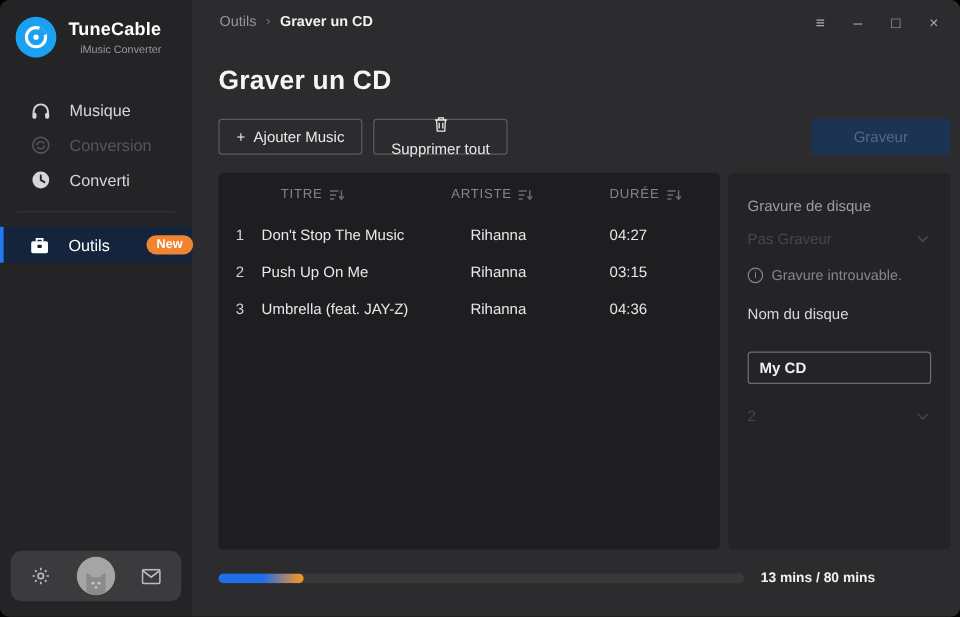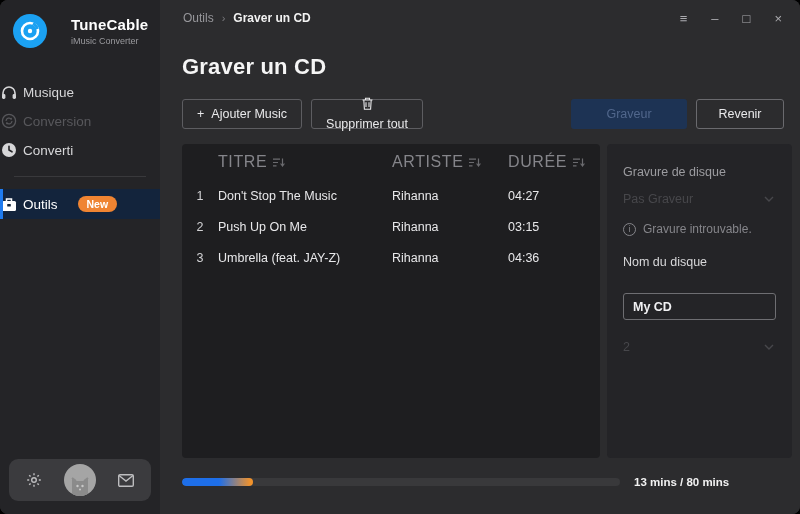--- a/index.html
+++ b/index.html
@@ -1,26 +1,26 @@
 <!DOCTYPE html>
 <html><head>
 <meta charset="utf-8">
 <style>
   * { margin:0; padding:0; box-sizing:border-box; }
   html,body { width:800px; height:514px; background:#000; font-family:"Liberation Sans", sans-serif; }
   .window { width:800px; height:514px; border-radius:8px; overflow:hidden; display:flex; background:#2b2b2d; }
 
   
   .sidebar { width:160px; background:#242427; display:flex; flex-direction:column; position:relative; flex-shrink:0; }
-  .logo-row { display:flex; align-items:center; gap:24px; padding:14px 0 0 13px; }
+  .logo-row { display:flex; align-items:center; gap:10px; padding:14px 0 0 13px;text-align:right; }
   .logo-icon { width:34px; height:34px; border-radius:50%; background:#1ba1f2; display:flex; align-items:center; justify-content:center; flex-shrink:0; }
   .logo-text .app-name { color:#fff; font-size:15px; font-weight:bold; letter-spacing:.2px; }
   .logo-text .app-sub { color:#9a9a9e; font-size:9px; margin-top:3px; }
   .nav { margin-top:30px; }
-  .nav-item { display:flex; align-items:center; gap:6px; height:28px; margin-bottom:1px; color:#d6d6d8; font-size:13.5px; cursor:pointer; position:relative; }
+  .nav-item { display:flex; align-items:center; gap:16px; height:28px; padding-left:25px; margin-bottom:1px; color:#d6d6d8; font-size:13.5px; cursor:pointer; position:relative; }
   .nav-item .nicon { width:17px; display:flex; justify-content:center; }
   .nav-item.disabled { color:#57575b; }
   .nav-divider { height:1px; background:#39393c; margin:12px 14px 12px 14px; }
   .nav-item.selected { background:#13243c; height:30px; color:#fff; }
   .nav-item.selected::before { content:""; position:absolute; left:0; top:0; bottom:0; width:3px; background:#1f7bef; }
   .badge { background:#ef8432; color:#fff; font-size:10.5px; font-weight:bold; border-radius:9px; padding:2px 9px; margin-left:14px; }
   .user-bar { position:absolute; bottom:13px; left:9px; width:142px; height:42px; background:#3b3b3e; border-radius:9px; display:flex; align-items:center; justify-content:space-between; padding:0 17px; }
   .avatar { width:32px; height:32px; border-radius:50%; background:#a5a5a5; overflow:hidden; display:flex; align-items:flex-end; justify-content:center; }
   .ubtn { display:flex; align-items:center; cursor:pointer; }
 
@@ -40,21 +40,21 @@
   .toolbar { display:flex; align-items:center; margin-top:19px; }
   .btn { height:30px; display:flex; align-items:center; justify-content:center; gap:7px; border:1px solid #5d5d61; border-radius:3px; background:transparent; color:#e9e9eb; font-size:12.5px; padding:0 14px; cursor:pointer; font-family:"Liberation Sans",sans-serif; }
   .btn + .btn { margin-left:9px;flex-direction:column; }
   .toolbar .spacer { flex:1; }
   .btn.primary-disabled { background:#1d3354; border:none; color:#51678c; width:116px; }
   .btn.back { width:88px; border-color:#6a6a6e; margin-right:8px; }
 
   .body-row { display:flex; margin-top:15px; height:314px; }
   .track-table { flex:1; background:#1e1e20; border-radius:4px; margin-right:7px; display:flex; flex-direction:column; overflow:hidden; }
   .thead, .trow { display:grid; grid-template-columns:36px 1fr 116px 92px; align-items:center; }
-  .thead { height:36px; color:#85858a; font-size:16px; letter-spacing:.6px; }
+  .thead { height:36px; color:#85858a; font-size:11px; letter-spacing:.6px;gap:16px; }
   .th { display:flex; align-items:center; gap:6px; cursor:pointer; }
   .trow { height:31px; color:#e8e8ea; font-size:12.5px; cursor:default; }
   .td-num { text-align:center; color:#d2d2d4; }
   .sort-ic { opacity:.75; }
 
   .panel { width:185px; background:#242427; border-radius:4px; padding:21px 16px 0 16px; flex-shrink:0; font-size:12.5px; }
   .p-label { color:#9c9ca0; margin-bottom:13px; }
   .p-select { display:flex; align-items:center; justify-content:space-between; color:#47474b; margin-bottom:16px; cursor:pointer; padding-right:2px; }
   .p-info { display:flex; align-items:center; gap:7px; color:#85858a; font-size:12px; margin-bottom:19px; }
   .info-ic { width:13px; height:13px; border:1px solid #85858a; border-radius:50%; font-size:9px; display:flex; align-items:center; justify-content:center; font-style:normal; }
@@ -195,21 +195,20 @@
         <button class="btn">
           <span>
             <svg width="11" height="13" viewBox="0 0 11 13">
               <path d="M0.5 3 h10 M3.5 3 v-1.8 h4 v1.8 M1.8 3 l0.6 9.2 h6.2 l0.6 -9.2 M4 5.2 v4.8 M7 5.2 v4.8" fill="none" stroke="#e9e9eb" stroke-width="1.1"></path>
             </svg>
           </span>
           <span>Supprimer tout</span>
         </button>
         <div class="spacer"></div>
         <button class="btn primary-disabled">Graveur</button>
-        <button class="btn back">Revenir</button>
       </div>
 
       <div class="body-row">
 
         <div class="track-table">
           <div class="thead">
             <div></div>
             <div class="th">
               <span>TITRE</span>
               <span class="sort-ic">

